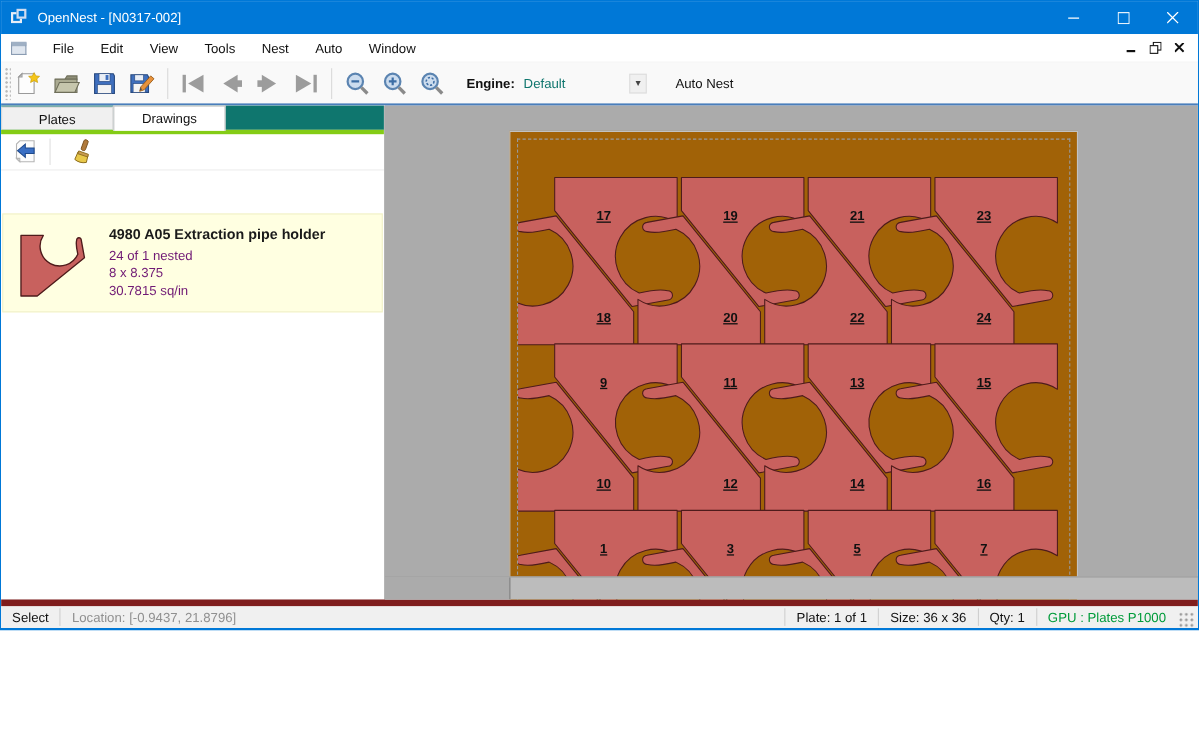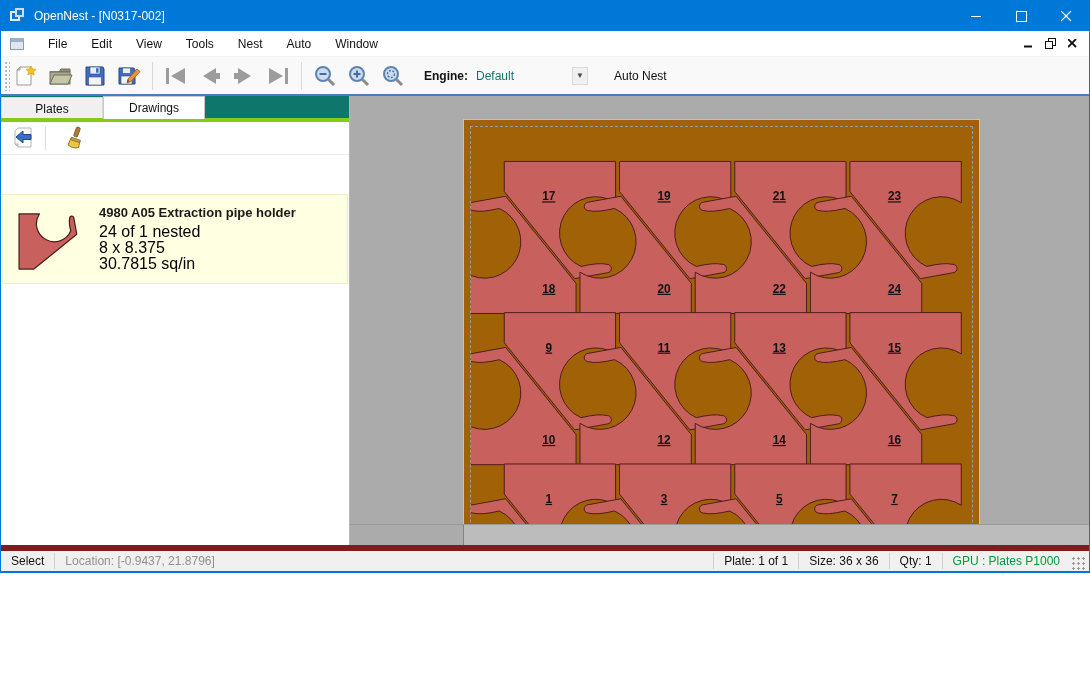--- a/index.html
+++ b/index.html
@@ -42,21 +42,21 @@
   .tab { font-size:12px; color:#111; padding:4px 0 5px 0; width:102px; text-align:center; border:1px solid #d9d9d9; border-bottom:none; background:#f0f0f0; height:21px; }
   .tab.active { background:#fff; height:23px; border-color:#c8c8c8; position:relative; z-index:2; }
   .panel-body { flex:1; background:#fff; border-top:4px solid #84cc16; margin-top:-1px; display:flex; flex-direction:column;gap:36px; }
   .panel-tools { height:33px; display:flex; align-items:center; border-bottom:1px solid #ededed; flex:0 0 auto; }
   .pt-btn { width:30px; height:28px; display:flex; align-items:center; justify-content:center; margin-left:8px; }
   .pt-sep { width:1px; height:24px; background:#e0e0e0; margin:0 6px; }
   .drawing-item { margin:3px 1px 0 1px; background:#FFFFE1; border:1px solid #f0f0c8; display:flex; padding:8px 6px; height:90px; }
   .thumb { width:78px; height:74px; display:flex; align-items:center; justify-content:center; flex:0 0 auto; }
   .item-text { margin-left:12px; padding-top:2px; }
   .item-title { font-size:13px; font-weight:bold; color:#1a1a1a; margin-bottom:4px; }
-  .item-line { font-size:16px; color:#000000; line-height:16px; }
+  .item-line { font-size:12px; color:#701a75; line-height:16px; }
 
   
   .canvas { flex:1; background:#ABABAB; position:relative; overflow:hidden; }
   .plate { position:absolute; left:113px; top:23px; width:517px; height:520px; background:#a16207; border:1px solid #c2c2c2; }
   .plate-dash { position:absolute; left:6px; top:6px; right:6px; bottom:6px; border:1px dashed #999999; }
   .nest-svg { position:absolute; left:7px; top:7px; width:501px; height:504px; }
   .hscroll { position:absolute; left:0; right:0; bottom:0; height:21px; background:#bcbcbc; border-top:1px solid #9a9a9a; }
   .hthumb { position:absolute; left:0; top:0; width:114px; height:20px; background:#ababab; border-right:1px solid #828282; }
 
   

